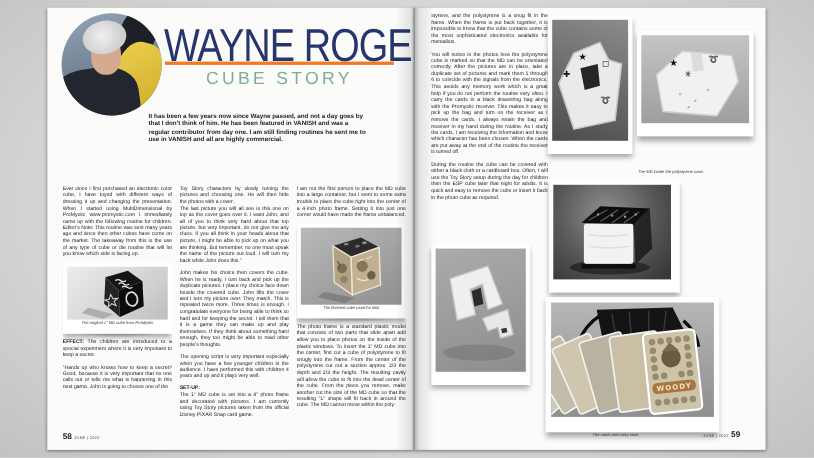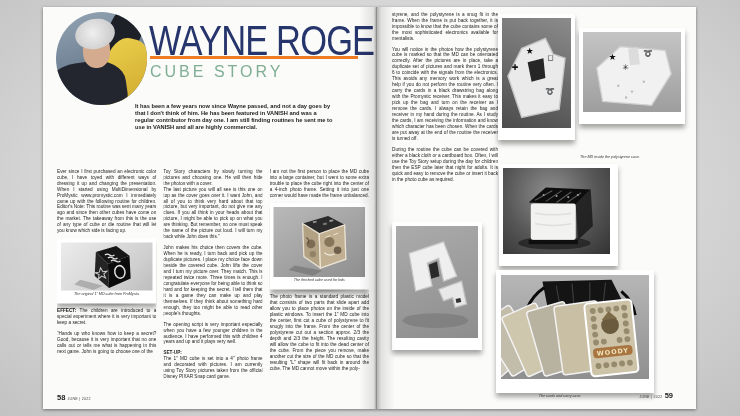--- a/index.html
+++ b/index.html
@@ -21,21 +21,21 @@
   .po-arm{position:absolute;left:56%;top:-4%;width:36%;height:58%;background:#1d2027;border-radius:36%;transform:rotate(24deg);}
   .po-cloth{position:absolute;left:52%;top:28%;width:48%;height:78%;border-radius:42%;transform:rotate(14deg);
             background:linear-gradient(140deg,#ecd04c,#cda62c);}
   .po-jacket{position:absolute;left:-10%;top:54%;width:88%;height:64%;background:#23262e;border-radius:40%;transform:rotate(-8deg);}
   .po-face{position:absolute;left:30%;top:23%;width:29%;height:37%;background:#d4ab8f;border-radius:46%;}
   .po-hair{position:absolute;left:21%;top:8%;width:44%;height:32%;border-radius:50%;transform:rotate(-12deg);
            background:radial-gradient(circle at 45% 45%,#efefef,#c0c0c0);}
   .title{position:absolute;left:106px;top:13px;white-space:nowrap;font-size:42px;font-weight:normal;
          color:#27356d;transform:scaleX(.82);transform-origin:0 0;letter-spacing:-1px;line-height:1;}
   .rule{position:absolute;left:107px;top:49px;width:208px;height:2.5px;background:#ef7c23;}
-  .subtitle{position:absolute;left:107px;top:56px;width:208px;font-size:16px;
+  .subtitle{position:absolute;left:107px;top:56px;width:208px;text-align:center;font-size:16px;
             letter-spacing:3px;color:#7fae93;}
   .intro{position:absolute;left:92px;top:95px;width:400px;transform:scale(.5);transform-origin:0 0;
          font-size:11.4px;line-height:14.4px;font-weight:bold;color:#222;}
 
   
   .scale2{transform:scale(.5);transform-origin:0 0;}
   .cols{position:absolute;left:14px;top:161px;width:624px;height:470px;display:flex;gap:14px;
         font-size:9.4px;line-height:11.9px;color:#1c1c1c;text-align:justify;}
   .col{flex:1;overflow:hidden;}
   .cols p{margin:0 0 10px;}

